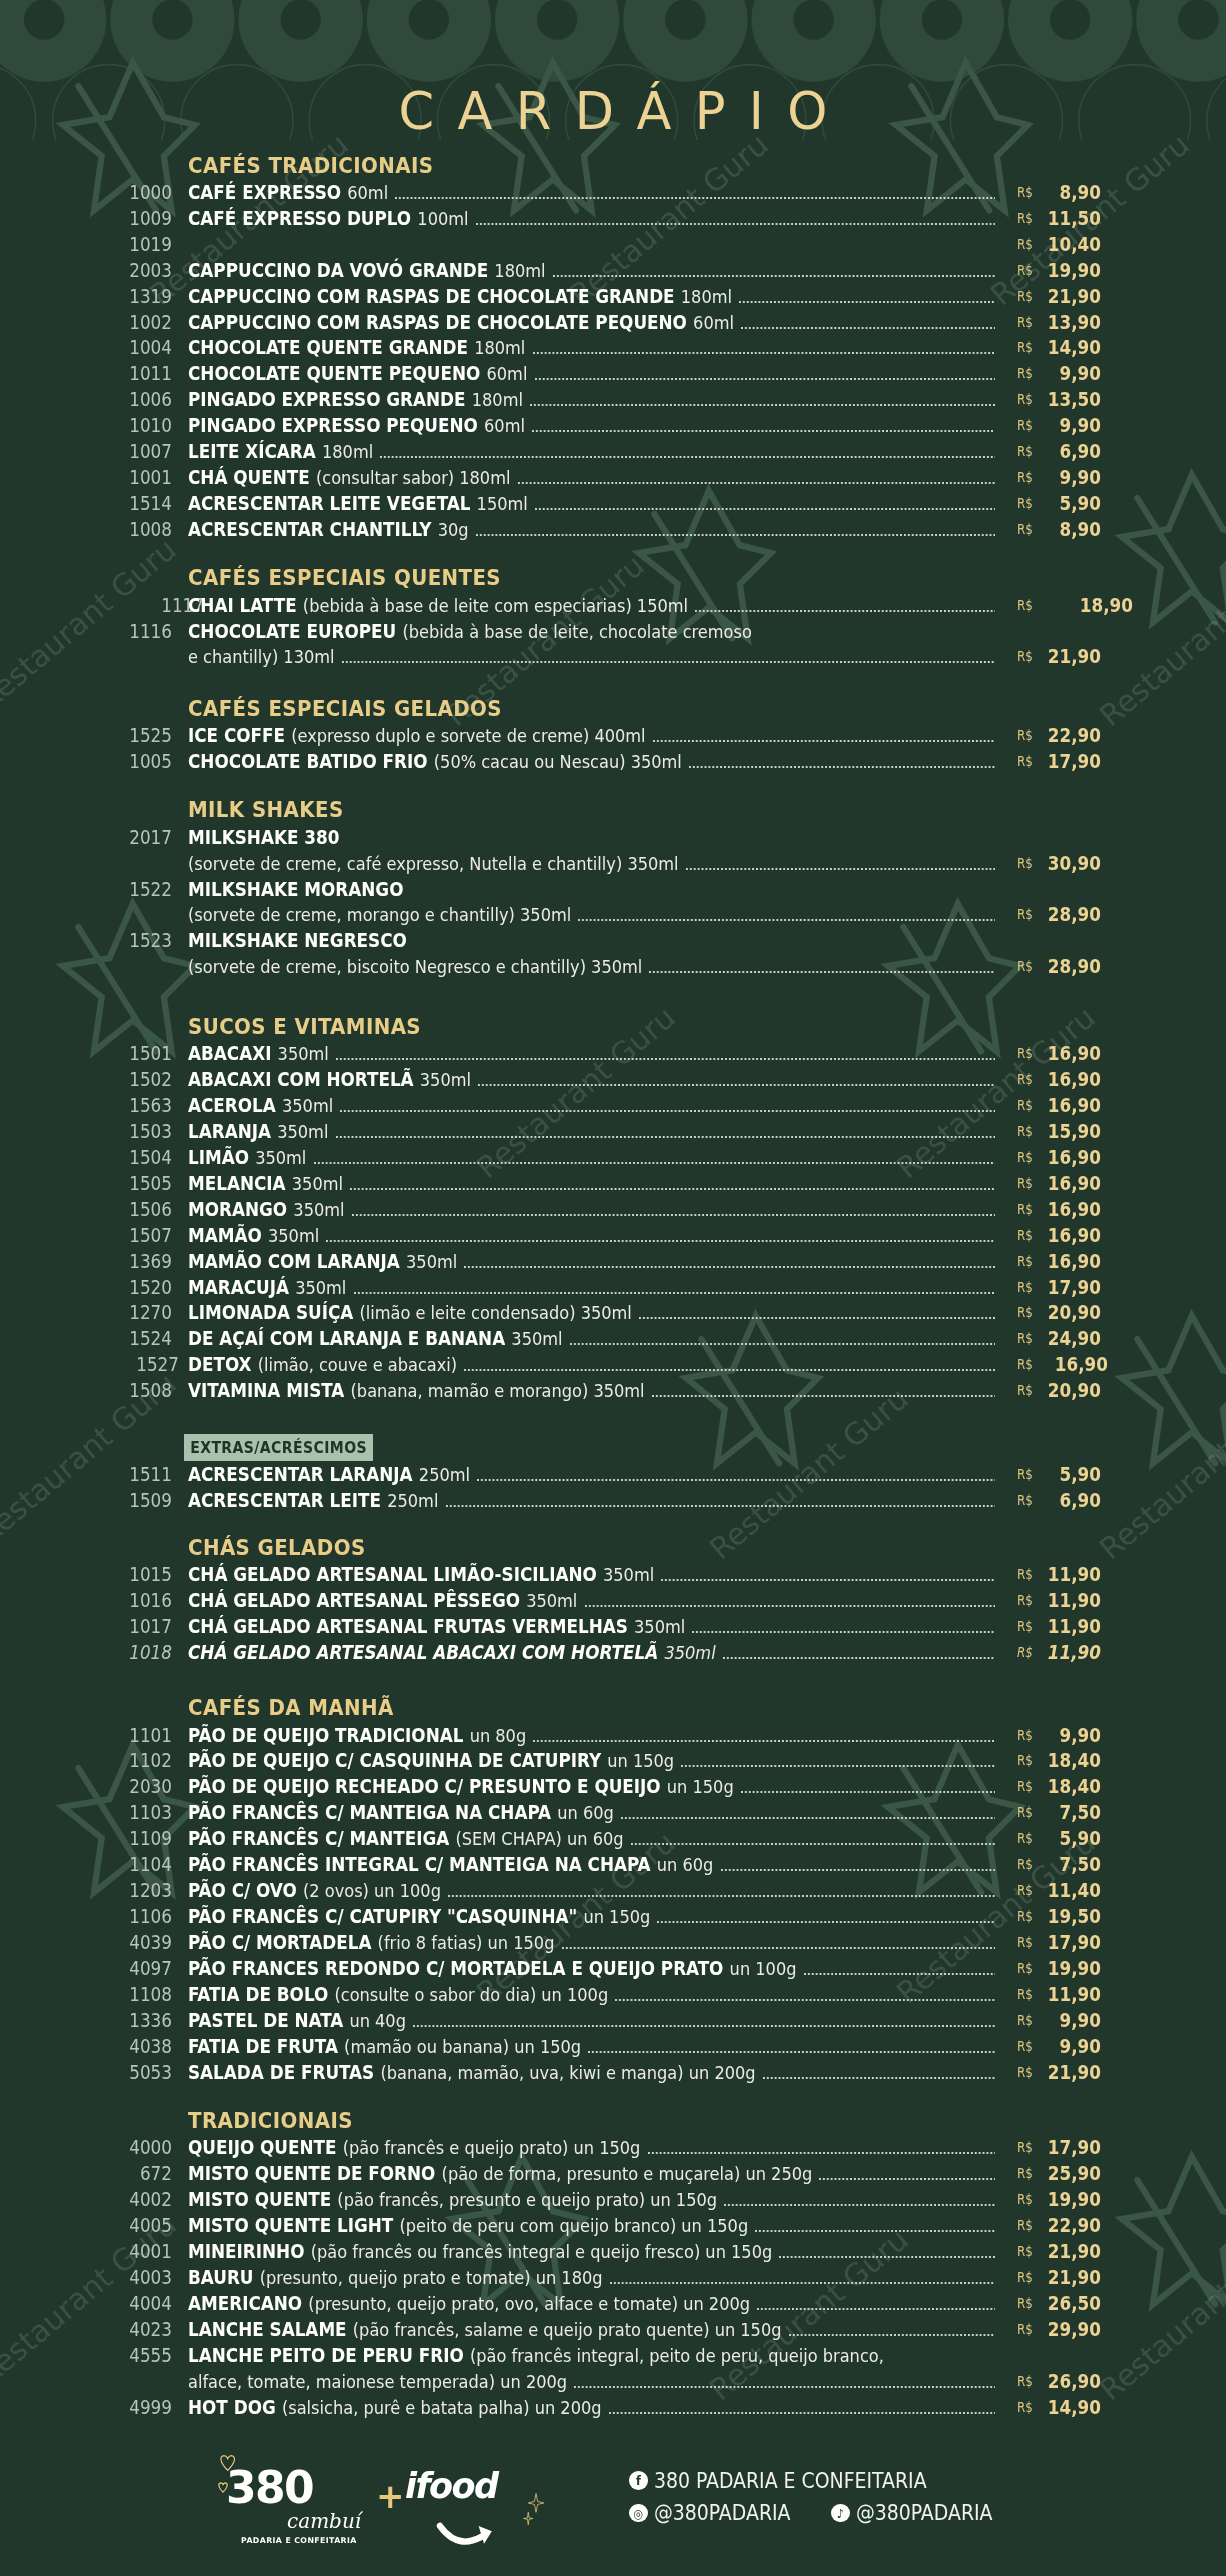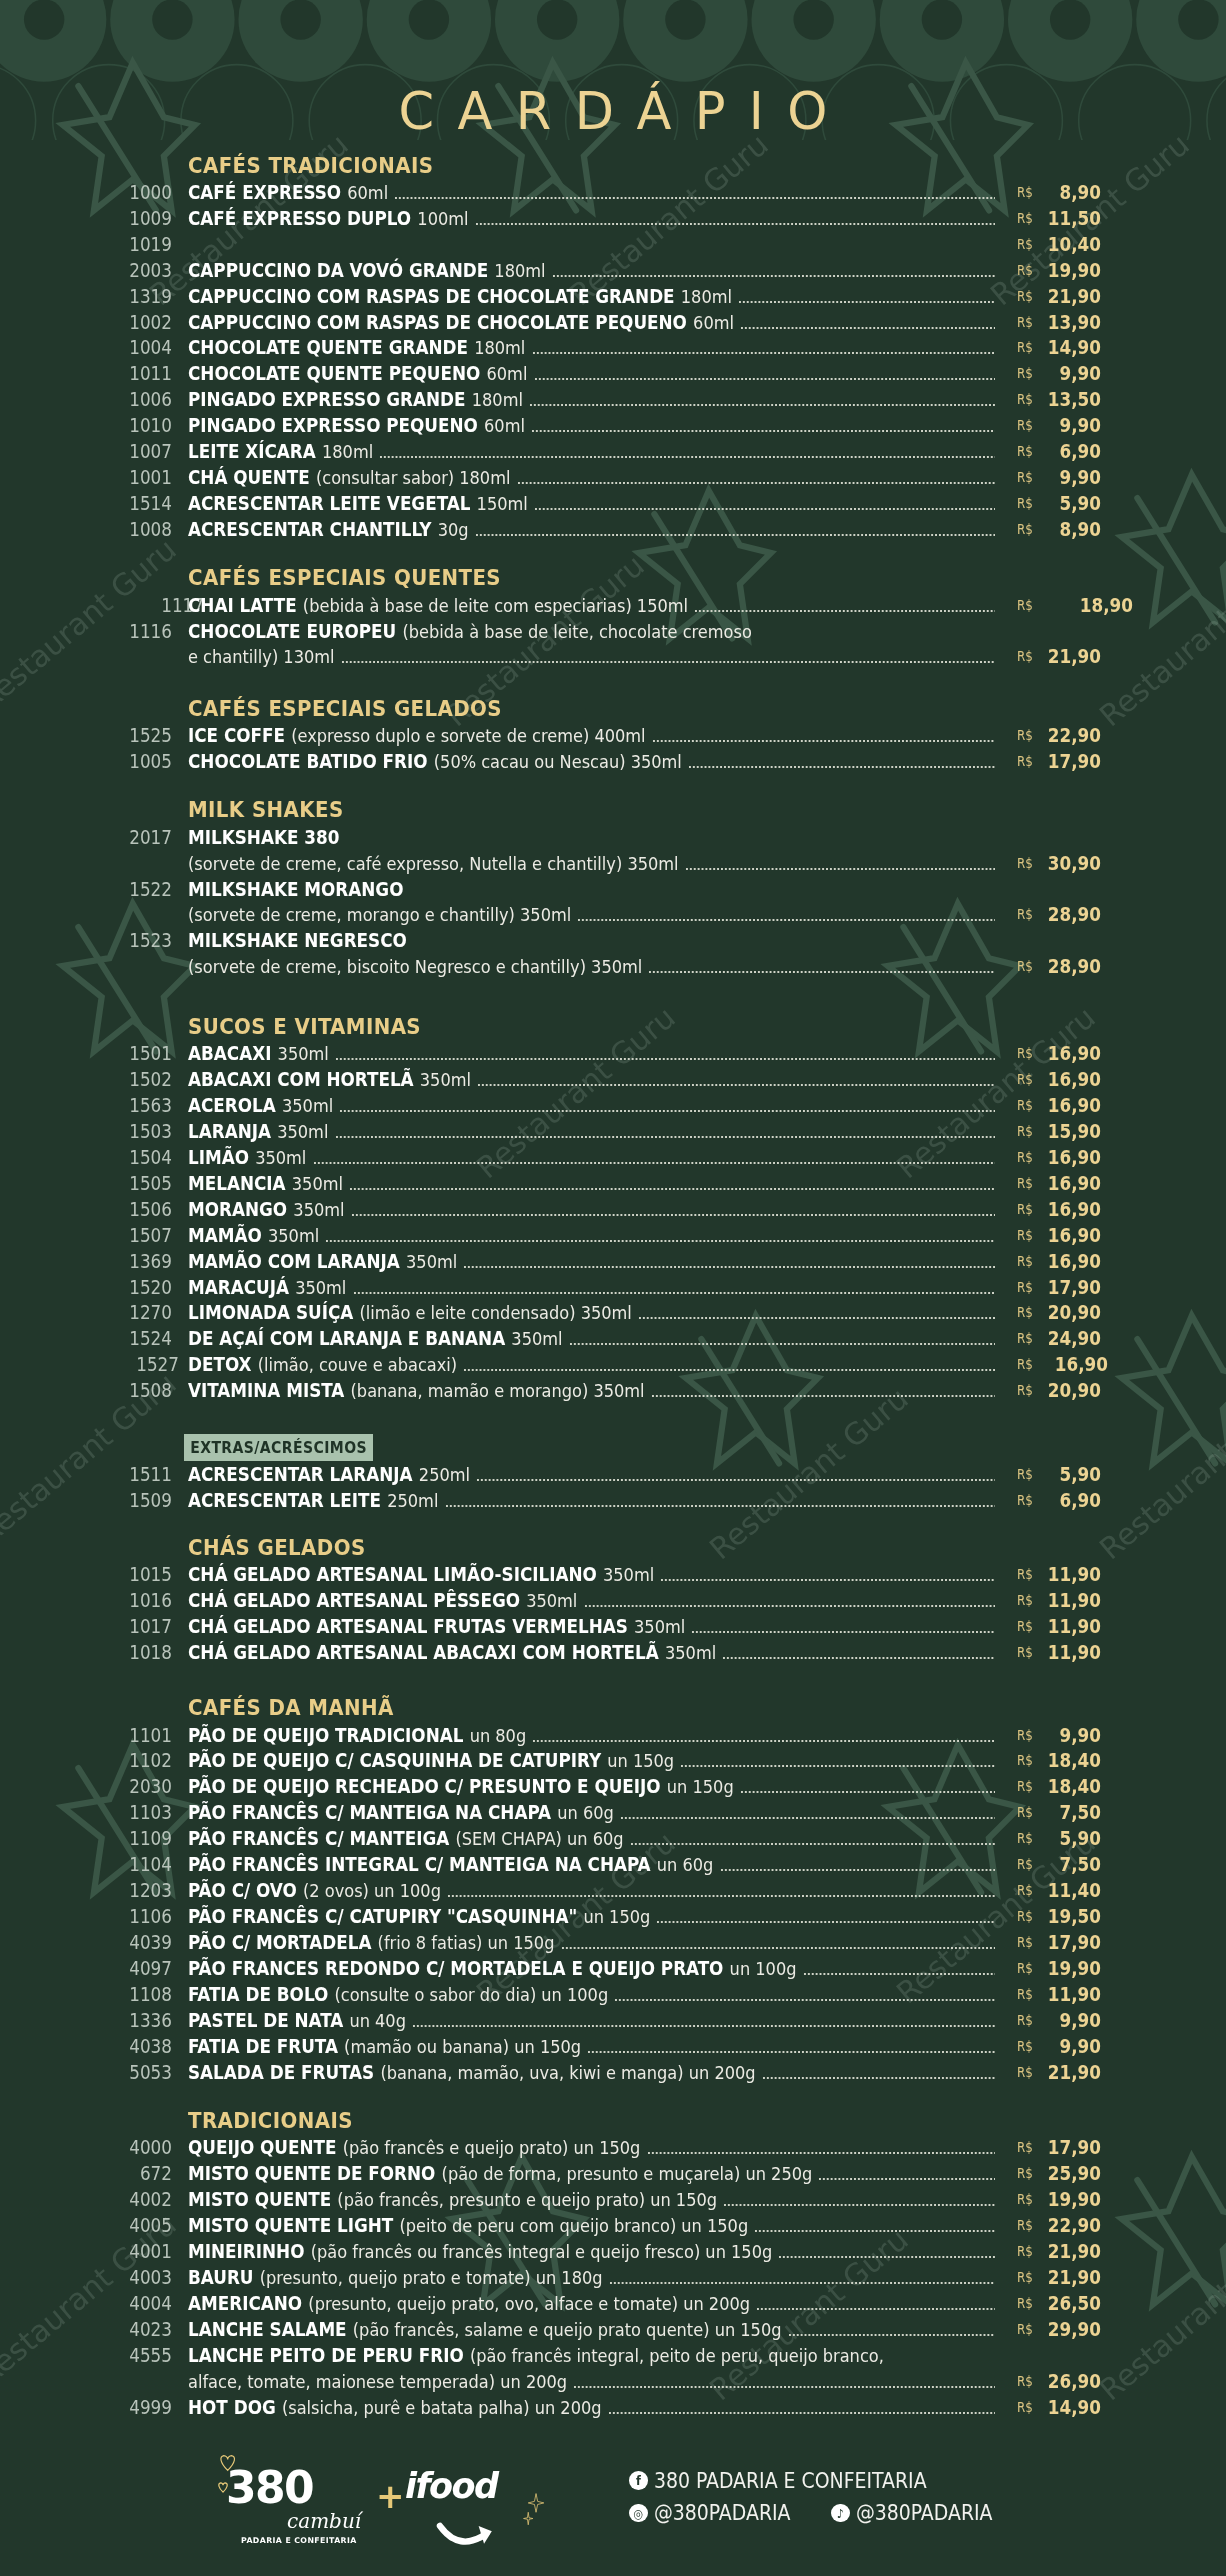--- a/index.html
+++ b/index.html
@@ -641,21 +641,21 @@
     <div class="row" style="top: 1614px;">
       <span class="code">1017</span>
       <div class="line">
         <span class="name">CHÁ GELADO ARTESANAL FRUTAS VERMELHAS</span>
         <span class="detail">350ml</span>
         <span class="dots"></span>
       </div>
       <span class="currency">R$</span>
       <span class="price">11,90</span>
     </div>
-    <div class="row" style="top: 1640px;">
+    <div class="row" style="top: 1640px; font-style: italic;">
       <span class="code">1018</span>
       <div class="line">
         <span class="name">CHÁ GELADO ARTESANAL ABACAXI COM HORTELÃ</span>
         <span class="detail">350ml</span>
         <span class="dots"></span>
       </div>
       <span class="currency">R$</span>
       <span class="price">11,90</span>
     </div>
     <div class="section-heading" style="position: absolute; top: 1695px;">CAFÉS DA MANHÃ</div>

